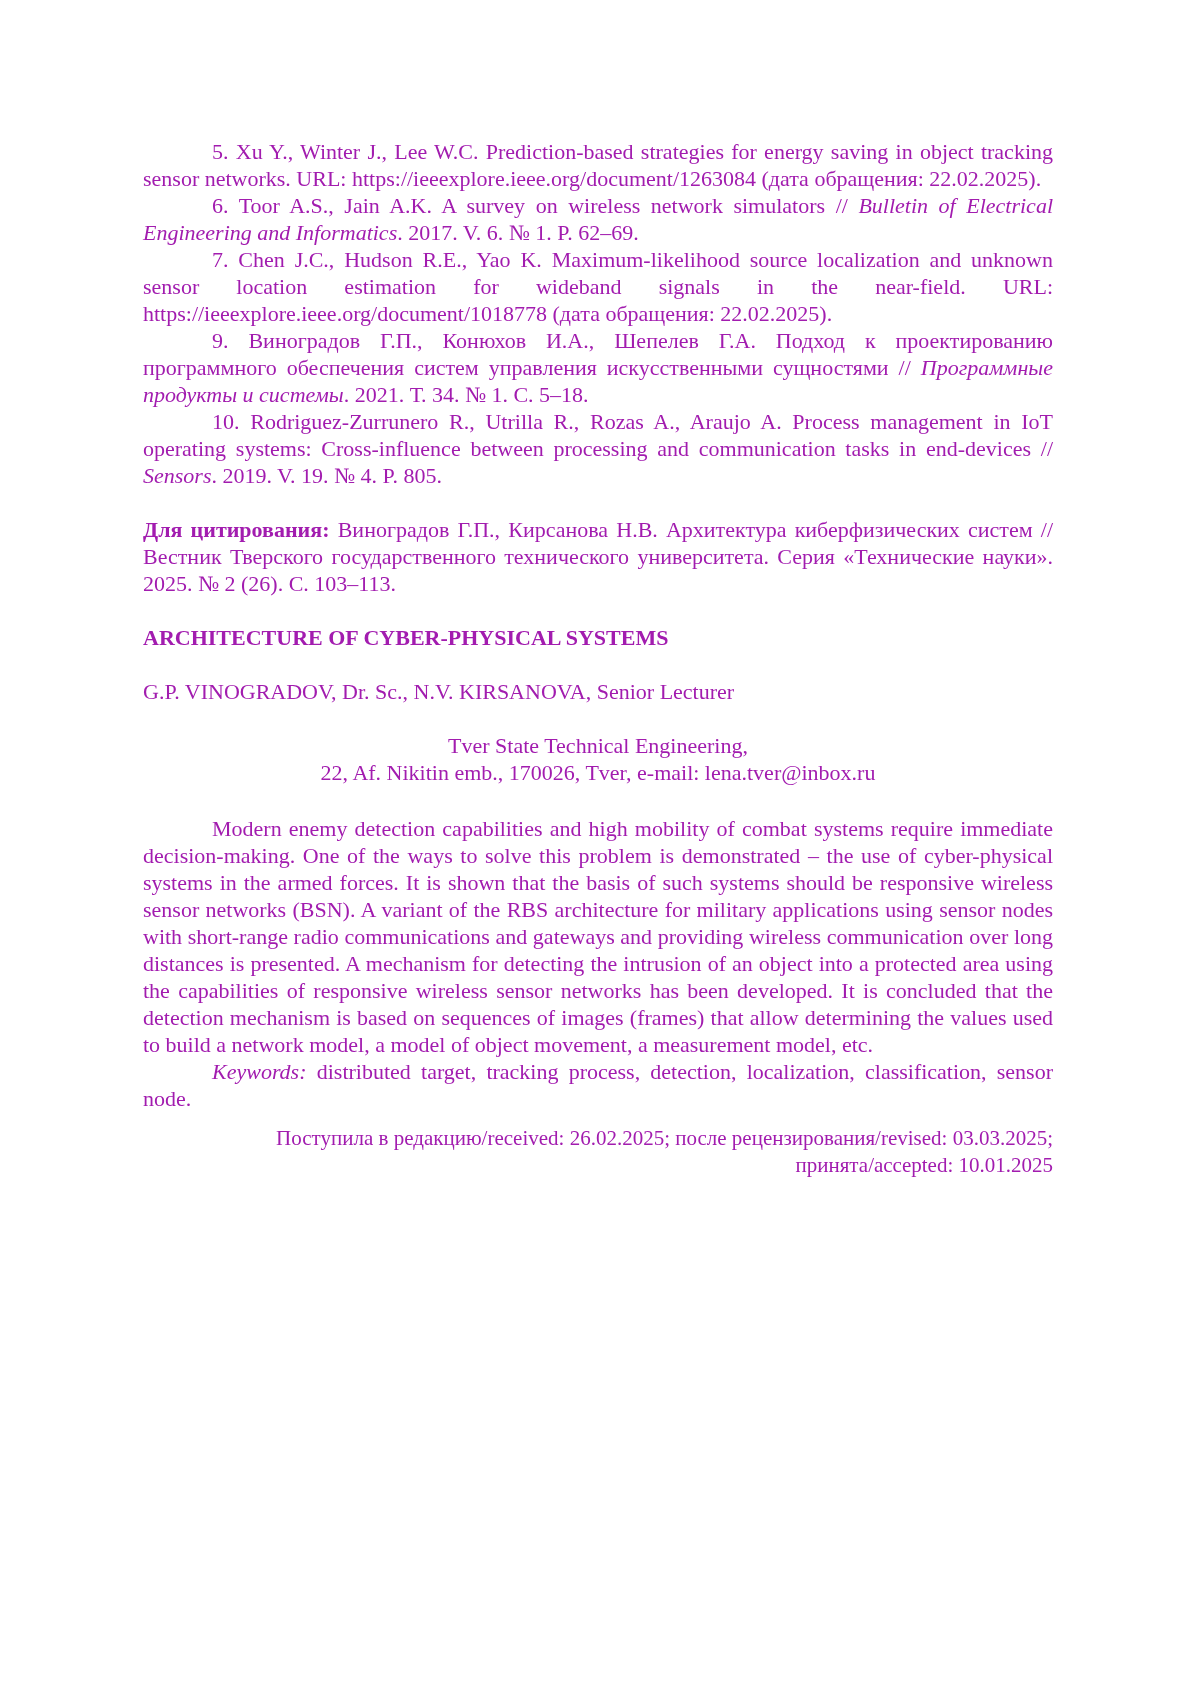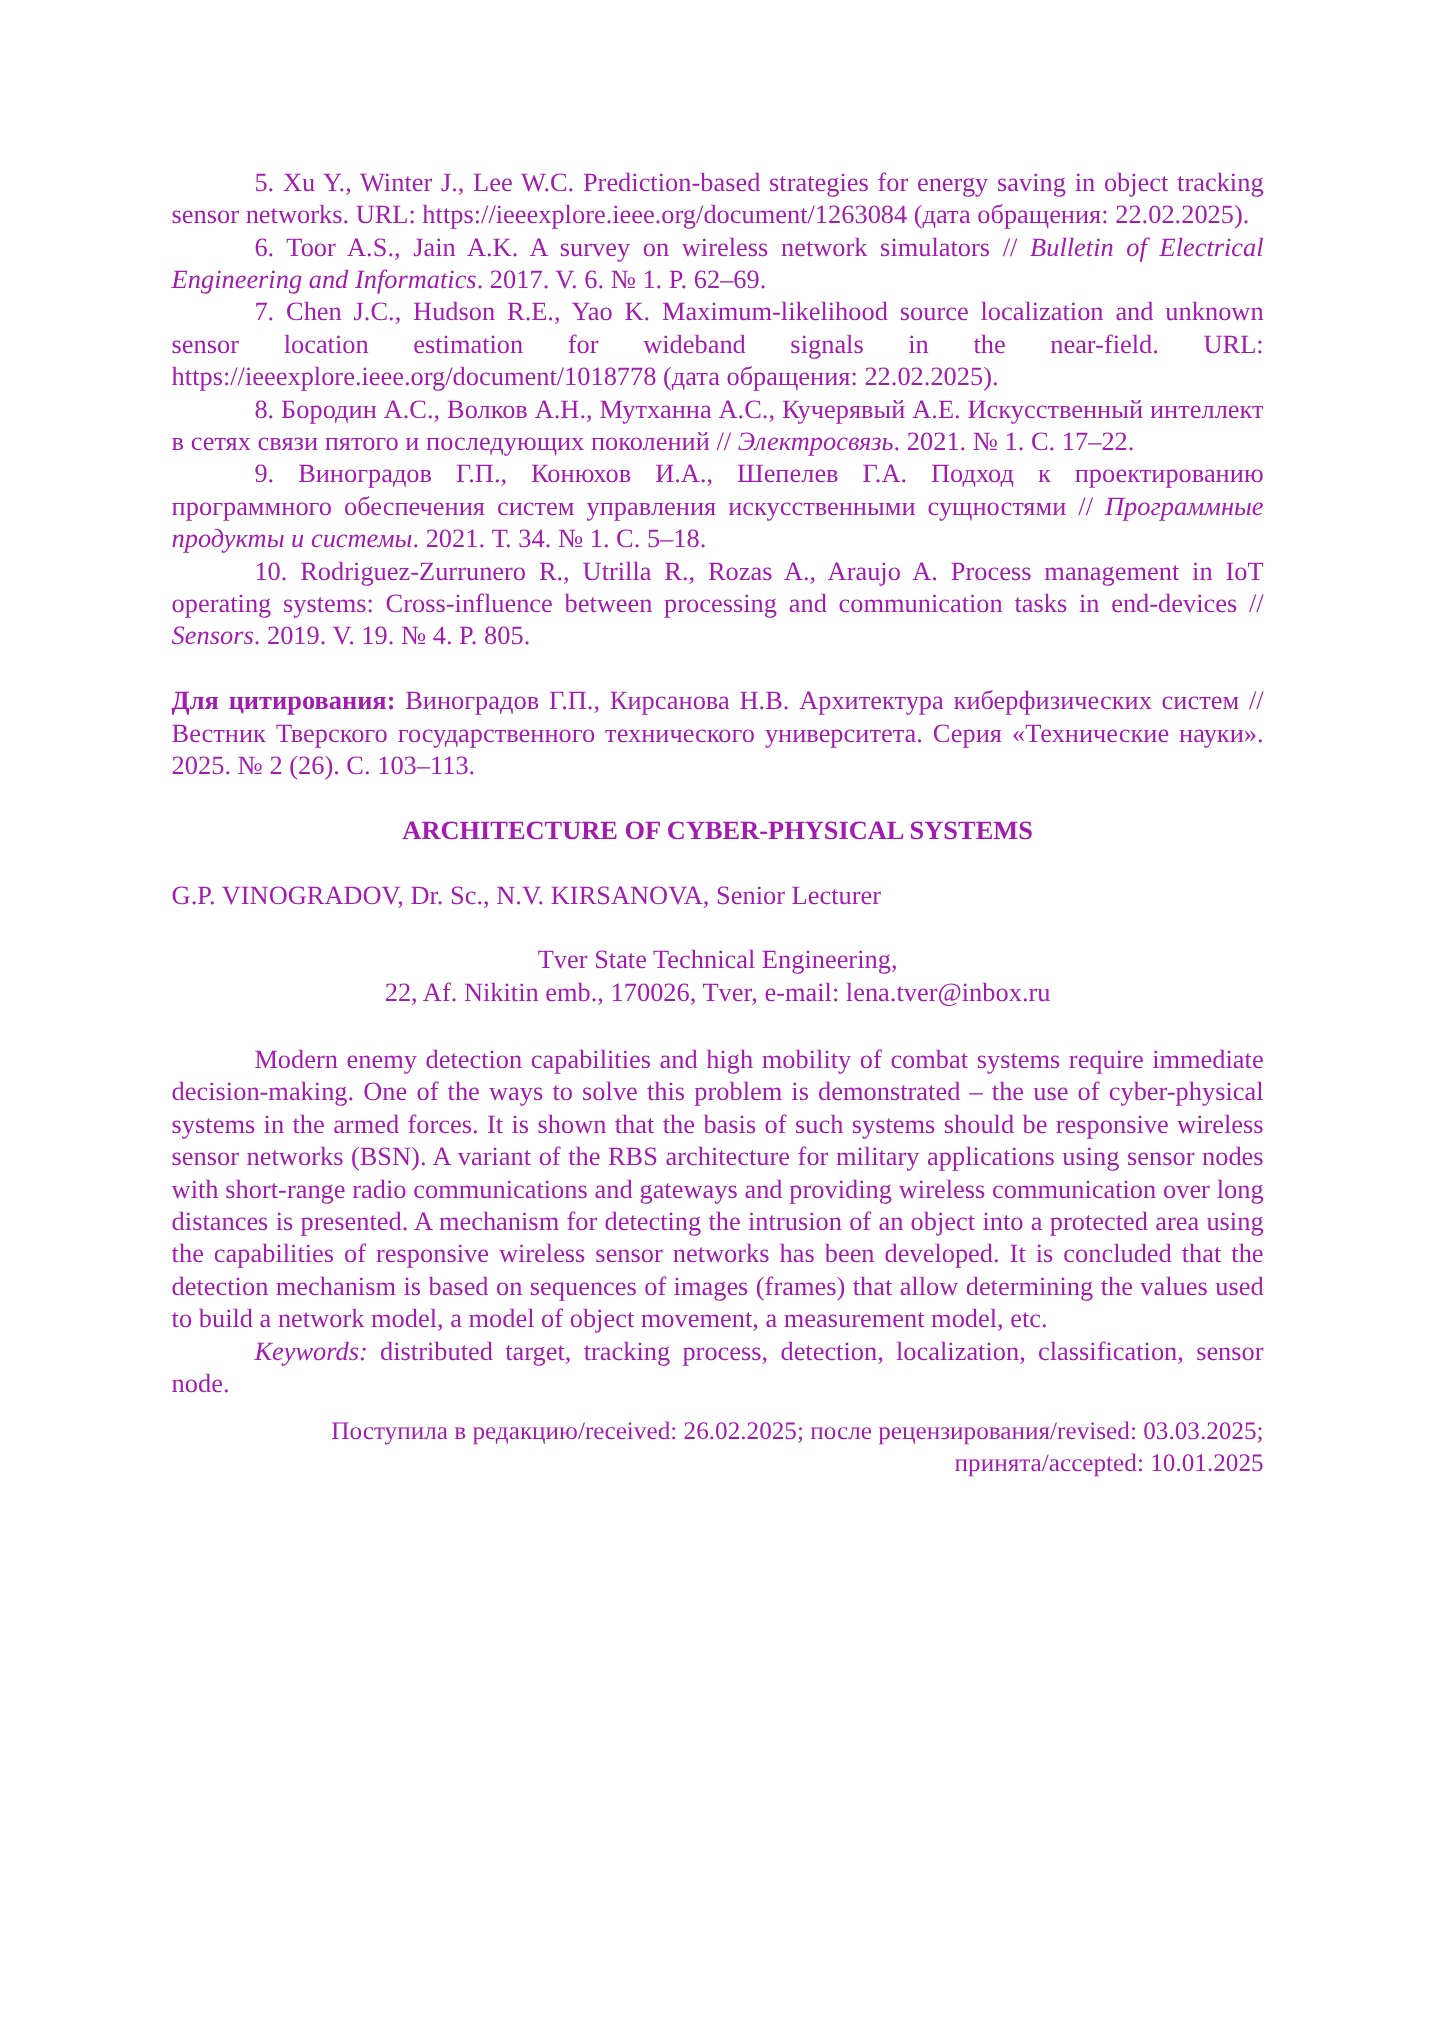--- a/index.html
+++ b/index.html
@@ -30,21 +30,21 @@
     text-indent: 69px;
   }
   .it { font-style: italic; }
   .citation {
     margin-top: 27px !important;
     text-align: justify;
   }
   .citation b { font-weight: bold; }
   .heading {
     margin-top: 27px !important;
-    text-align: center;
+    text-align: left;
     font-weight: bold;
   }
   .authors {
     margin-top: 27px !important;
     text-align: left;
   }
   .affil1 {
     margin-top: 27px !important;
     text-align: center;
   }
@@ -93,21 +93,20 @@
 
 <div class="page">
   <div class="content">
 
     <p class="ref"><span>5. Xu Y., Winter J., Lee W.C. Prediction-based strategies for energy saving in object tracking sensor networks. URL: https://ieeexplore.ieee.org/document/1263084 (дата обращения: 22.02.2025).</span></p>
 
     <p class="ref"><span>6. Toor A.S., Jain A.K. A survey on wireless network simulators // </span><span class="it">Bulletin of Elec­trical Engineering and Informatics</span><span>. 2017. V. 6. № 1. P. 62–69.</span></p>
 
     <p class="ref"><span>7. Chen J.C., Hudson R.E., Yao K. Maximum-likelihood source localization and unknown sensor location estimation for wideband signals in the near-field. URL: https://ieeexplore.ieee.org/document/1018778 (дата обращения: 22.02.2025).</span></p>
 
-    <p class="ref"><span>8. Бородин А.С., Волков А.Н., Мутханна А.С., Кучерявый А.Е. Искусственный интеллект в сетях связи пятого и последующих поколений // </span><span class="it">Электросвязь</span><span>. 2021. № 1. С. 17–22.</span></p>
 
     <p class="ref"><span>9. Виноградов Г.П., Конюхов И.А., Шепелев Г.А. Подход к проектированию программного обеспечения систем управления искусственными сущностями // </span><span class="it">Программные продукты и системы</span><span>. 2021. Т. 34. № 1. С. 5–18.</span></p>
 
     <p class="ref"><span>10. Rodriguez-Zurrunero R., Utrilla R., Rozas A., Araujo A. Process management in IoT operating systems: Cross-influence between processing and communication tasks in end-devices // </span><span class="it">Sensors</span><span>. 2019. V. 19. № 4. P. 805.</span></p>
 
     <p class="citation"><b>Для цитирования:</b><span> Виноградов Г.П., Кирсанова Н.В. Архитектура киберфизических систем // Вестник Тверского государственного технического университета. Серия «Технические науки». 2025. № 2 (26). С. 103–113.</span></p>
 
     <p class="heading">ARCHITECTURE OF CYBER-PHYSICAL SYSTEMS</p>
 
     <p class="authors">G.P. VINOGRADOV, Dr. Sc., N.V. KIRSANOVA, Senior Lecturer</p>

